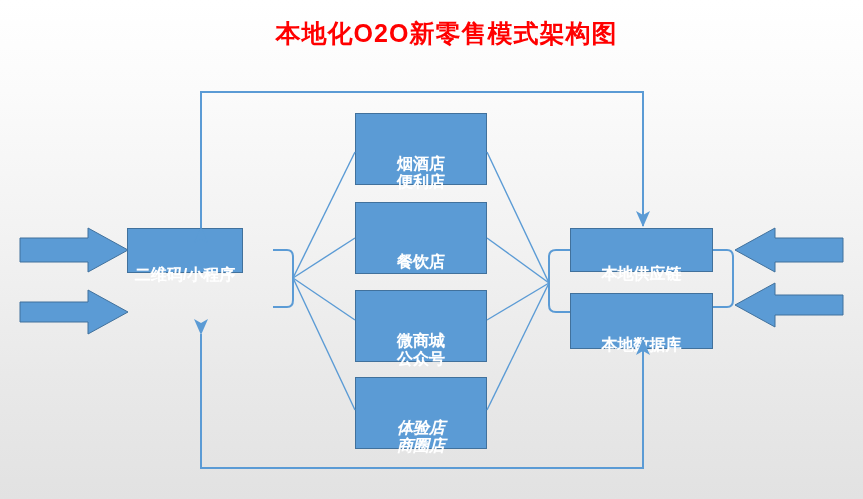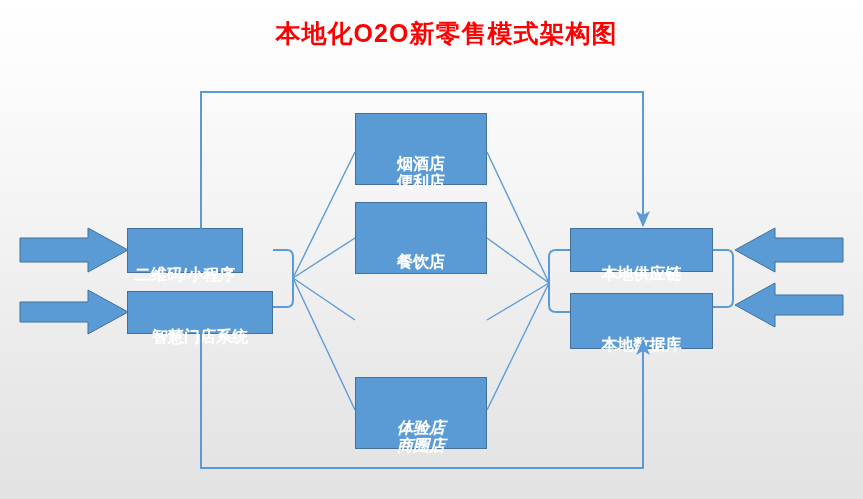--- a/index.html
+++ b/index.html
@@ -117,30 +117,31 @@
     <line x1="487" y1="410" x2="549" y2="283" stroke="#5b9bd5" stroke-width="1.4"></line>
 
     <path d="M 570,250 L 556,250 Q 549,250 549,257 L 549,305 Q 549,312 556,312 L 570,312" fill="none" stroke="#5b9bd5" stroke-width="2"></path>
 
     <path d="M 713,250 L 727,250 Q 733,250 733,257 L 733,300 Q 733,307 727,307 L 713,307" fill="none" stroke="#5b9bd5" stroke-width="2"></path>
   </svg>
 
   <div class="node" style="left:127px; top:228px; width:116px; height:45px;">
     <span>二维码/小程序</span>
   </div>
-  <div class="node" style="left:127px; top:291px; width:146px; height:43px;">
-    <span>智慧门店系统</span>
-  </div>
 
   <div class="node" style="left:355px; top:113px; width:132px; height:72px;">
     <span>烟酒店
 便利店</span>
   </div>
   <div class="node" style="left:355px; top:202px; width:132px; height:72px;">
     <span>餐饮店</span>
+  </div>
+  <div class="node" style="left:355px; top:290px; width:132px; height:72px;">
+    <span>微商城
+公众号</span>
   </div>
   <div class="node" style="left:355px; top:377px; width:132px; height:72px;font-style:italic;">
     <span>体验店
 商圈店</span>
   </div>
 
   <div class="node" style="left:570px; top:228px; width:143px; height:44px;">
     <span>本地供应链</span>
   </div>
   <div class="node" style="left:570px; top:293px; width:143px; height:56px;">

